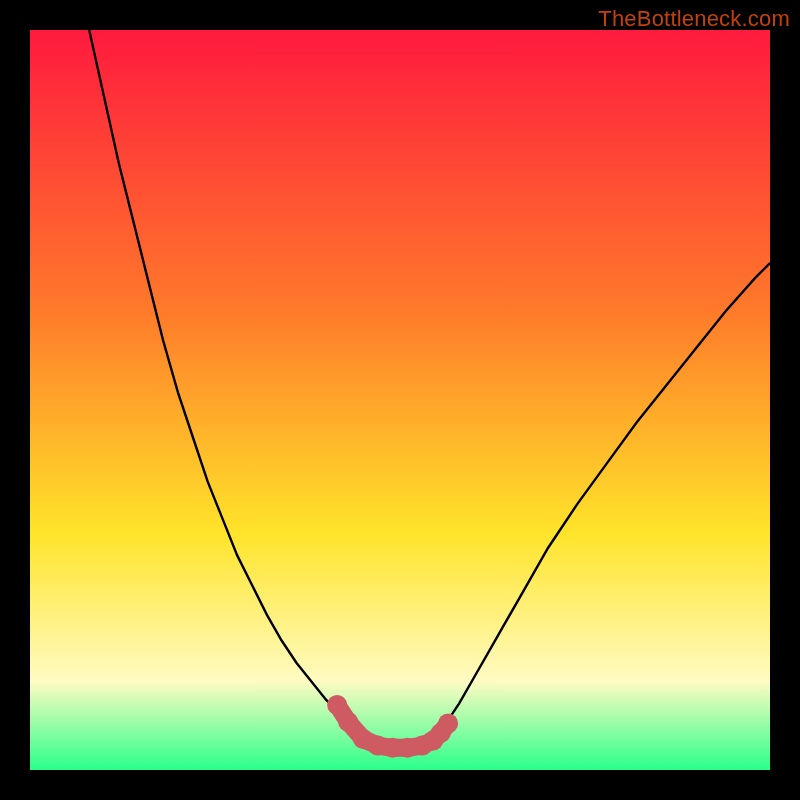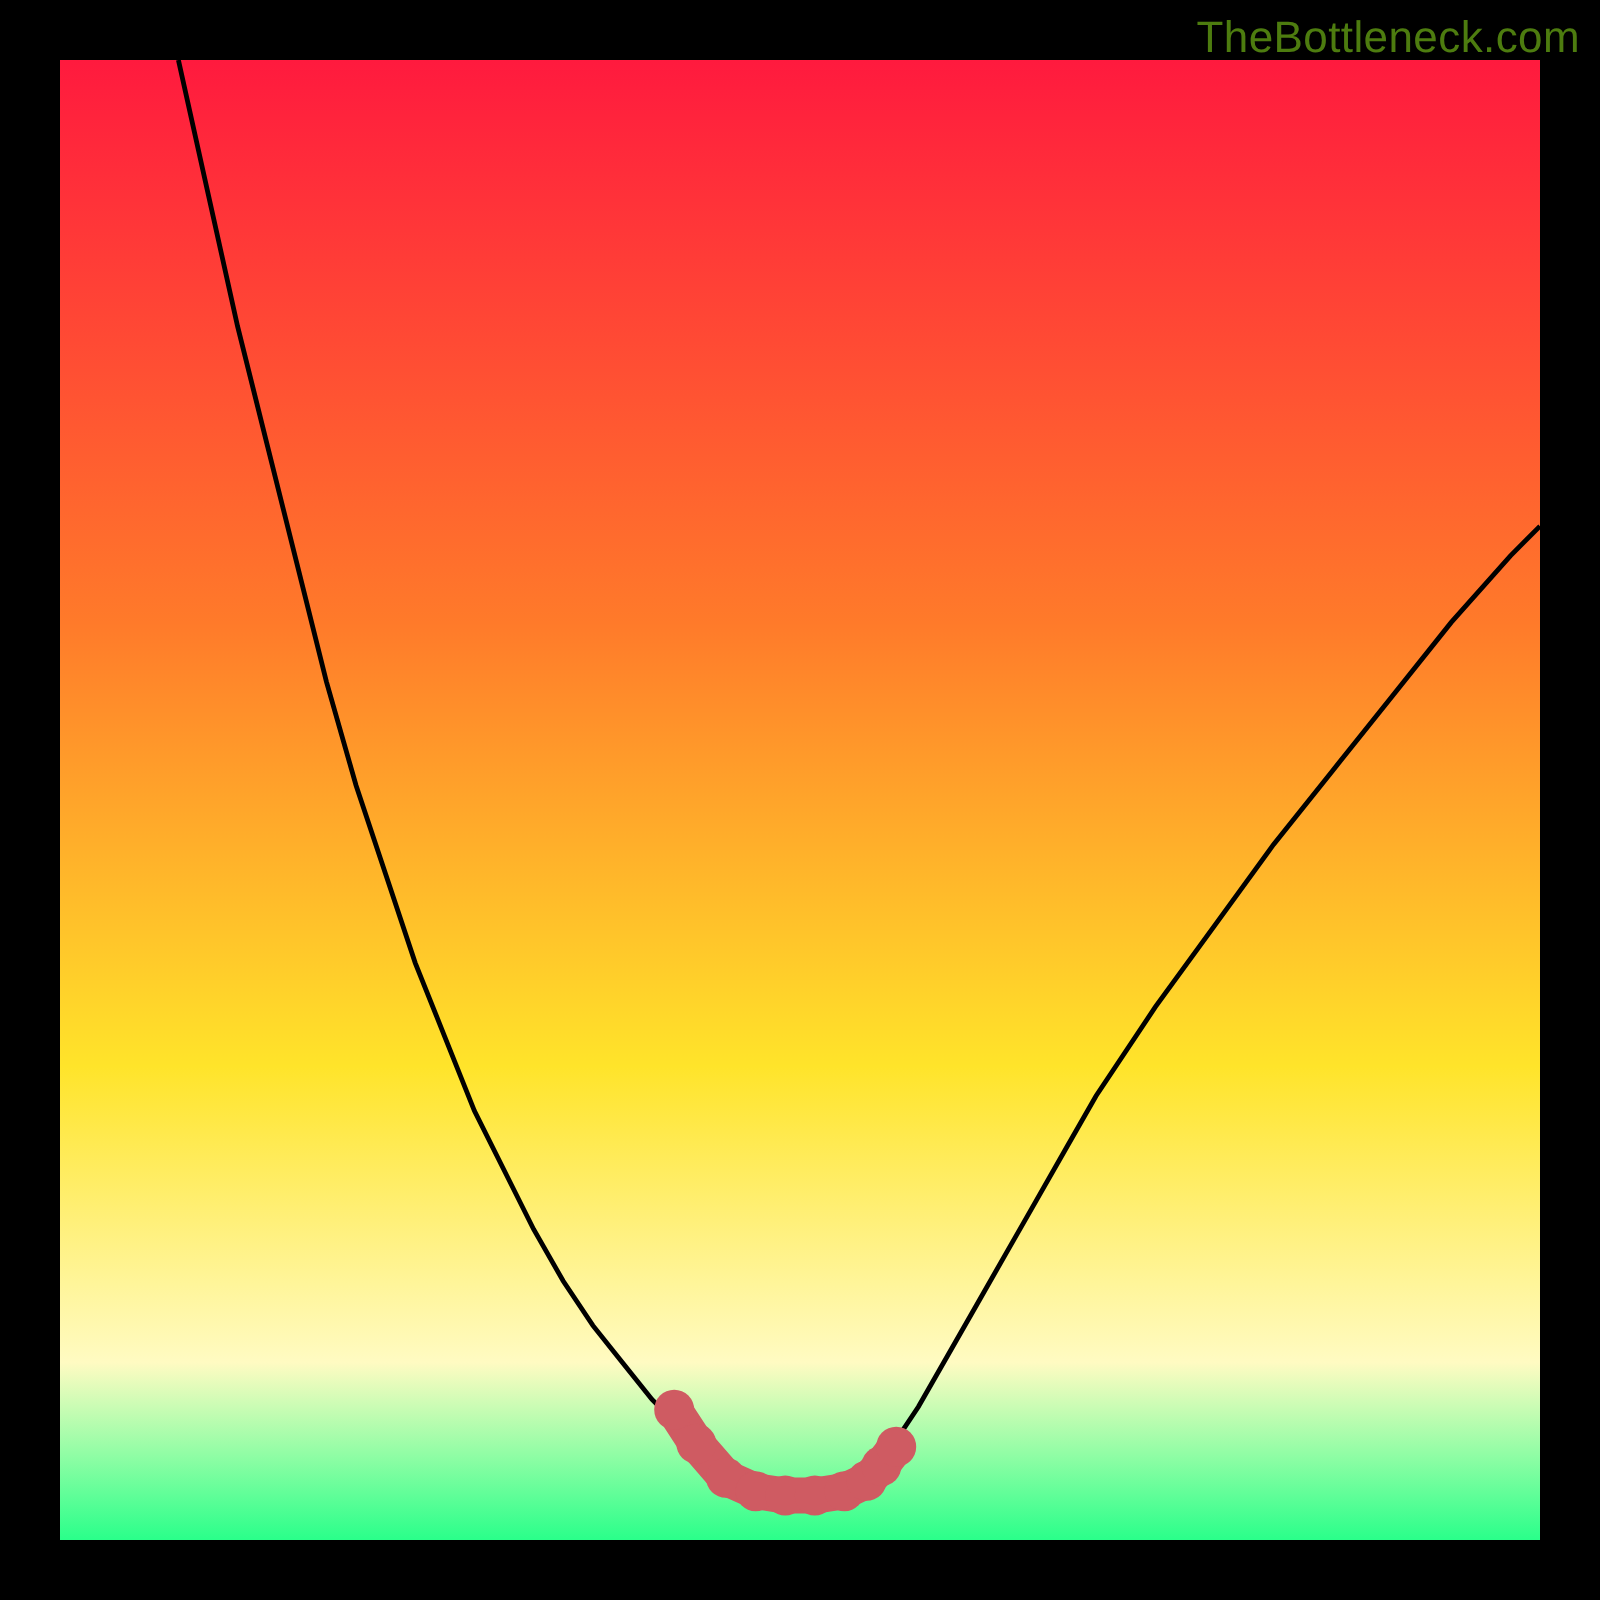--- a/index.html
+++ b/index.html
@@ -21,21 +21,21 @@
     position: absolute;
     left: 30px;
     top: 30px;
     width: 740px;
     height: 740px;
   }
   .watermark {
     position: absolute;
     top: 6px;
     right: 10px;
-    color: #4d7c0f;
+    color: #c2410c;
     font-size: 22px;
     font-weight: 500;
     letter-spacing: 0.2px;
   }
   svg { display: block; }
 </style>
 </head>
 <body>
 
 <div class="frame">

